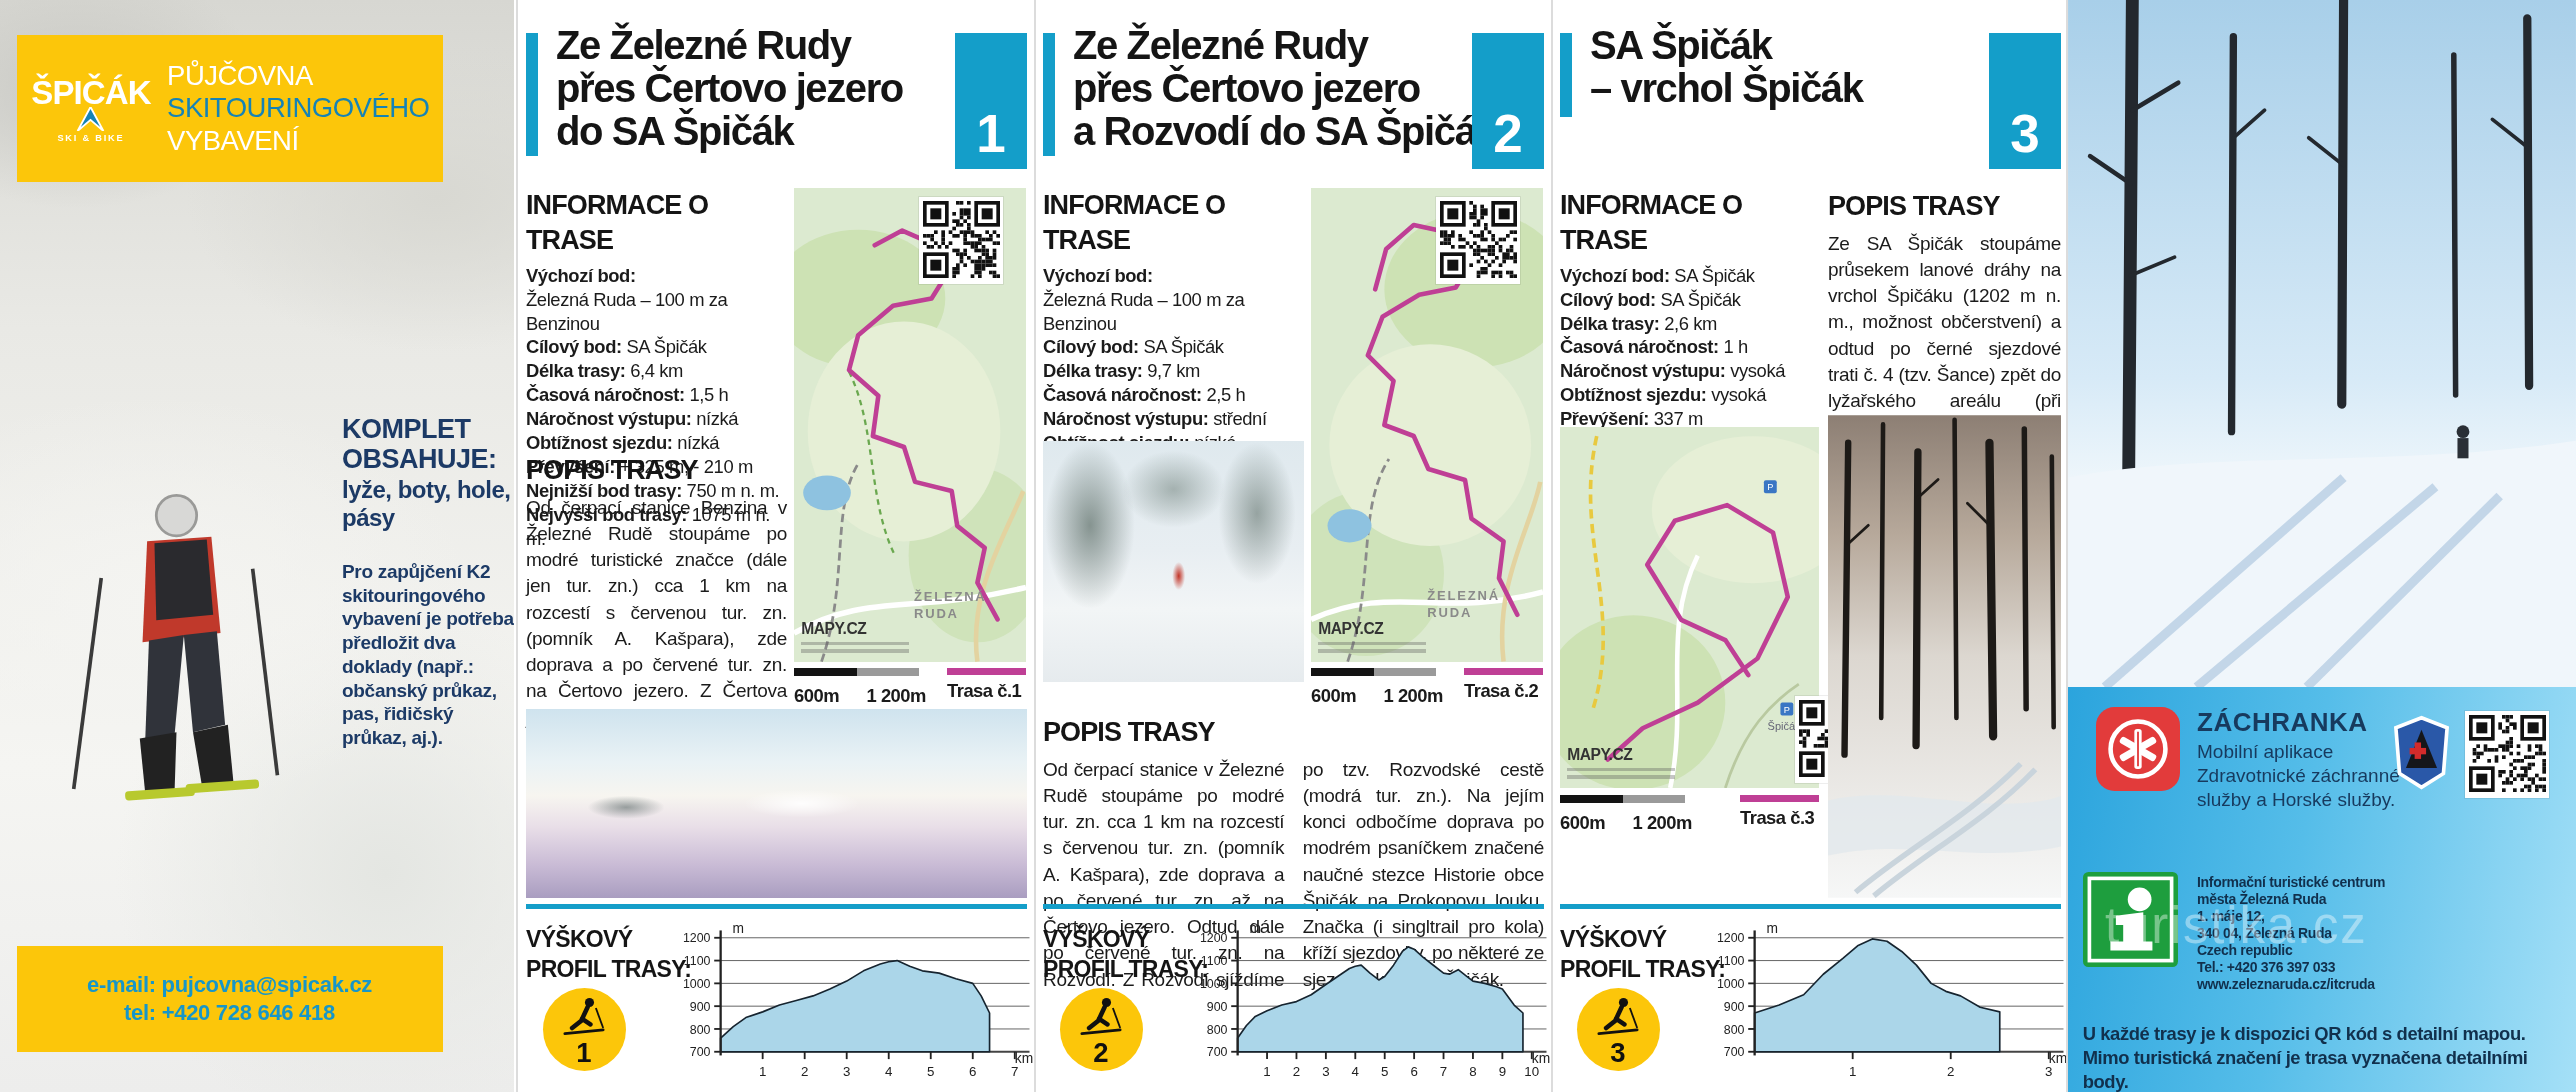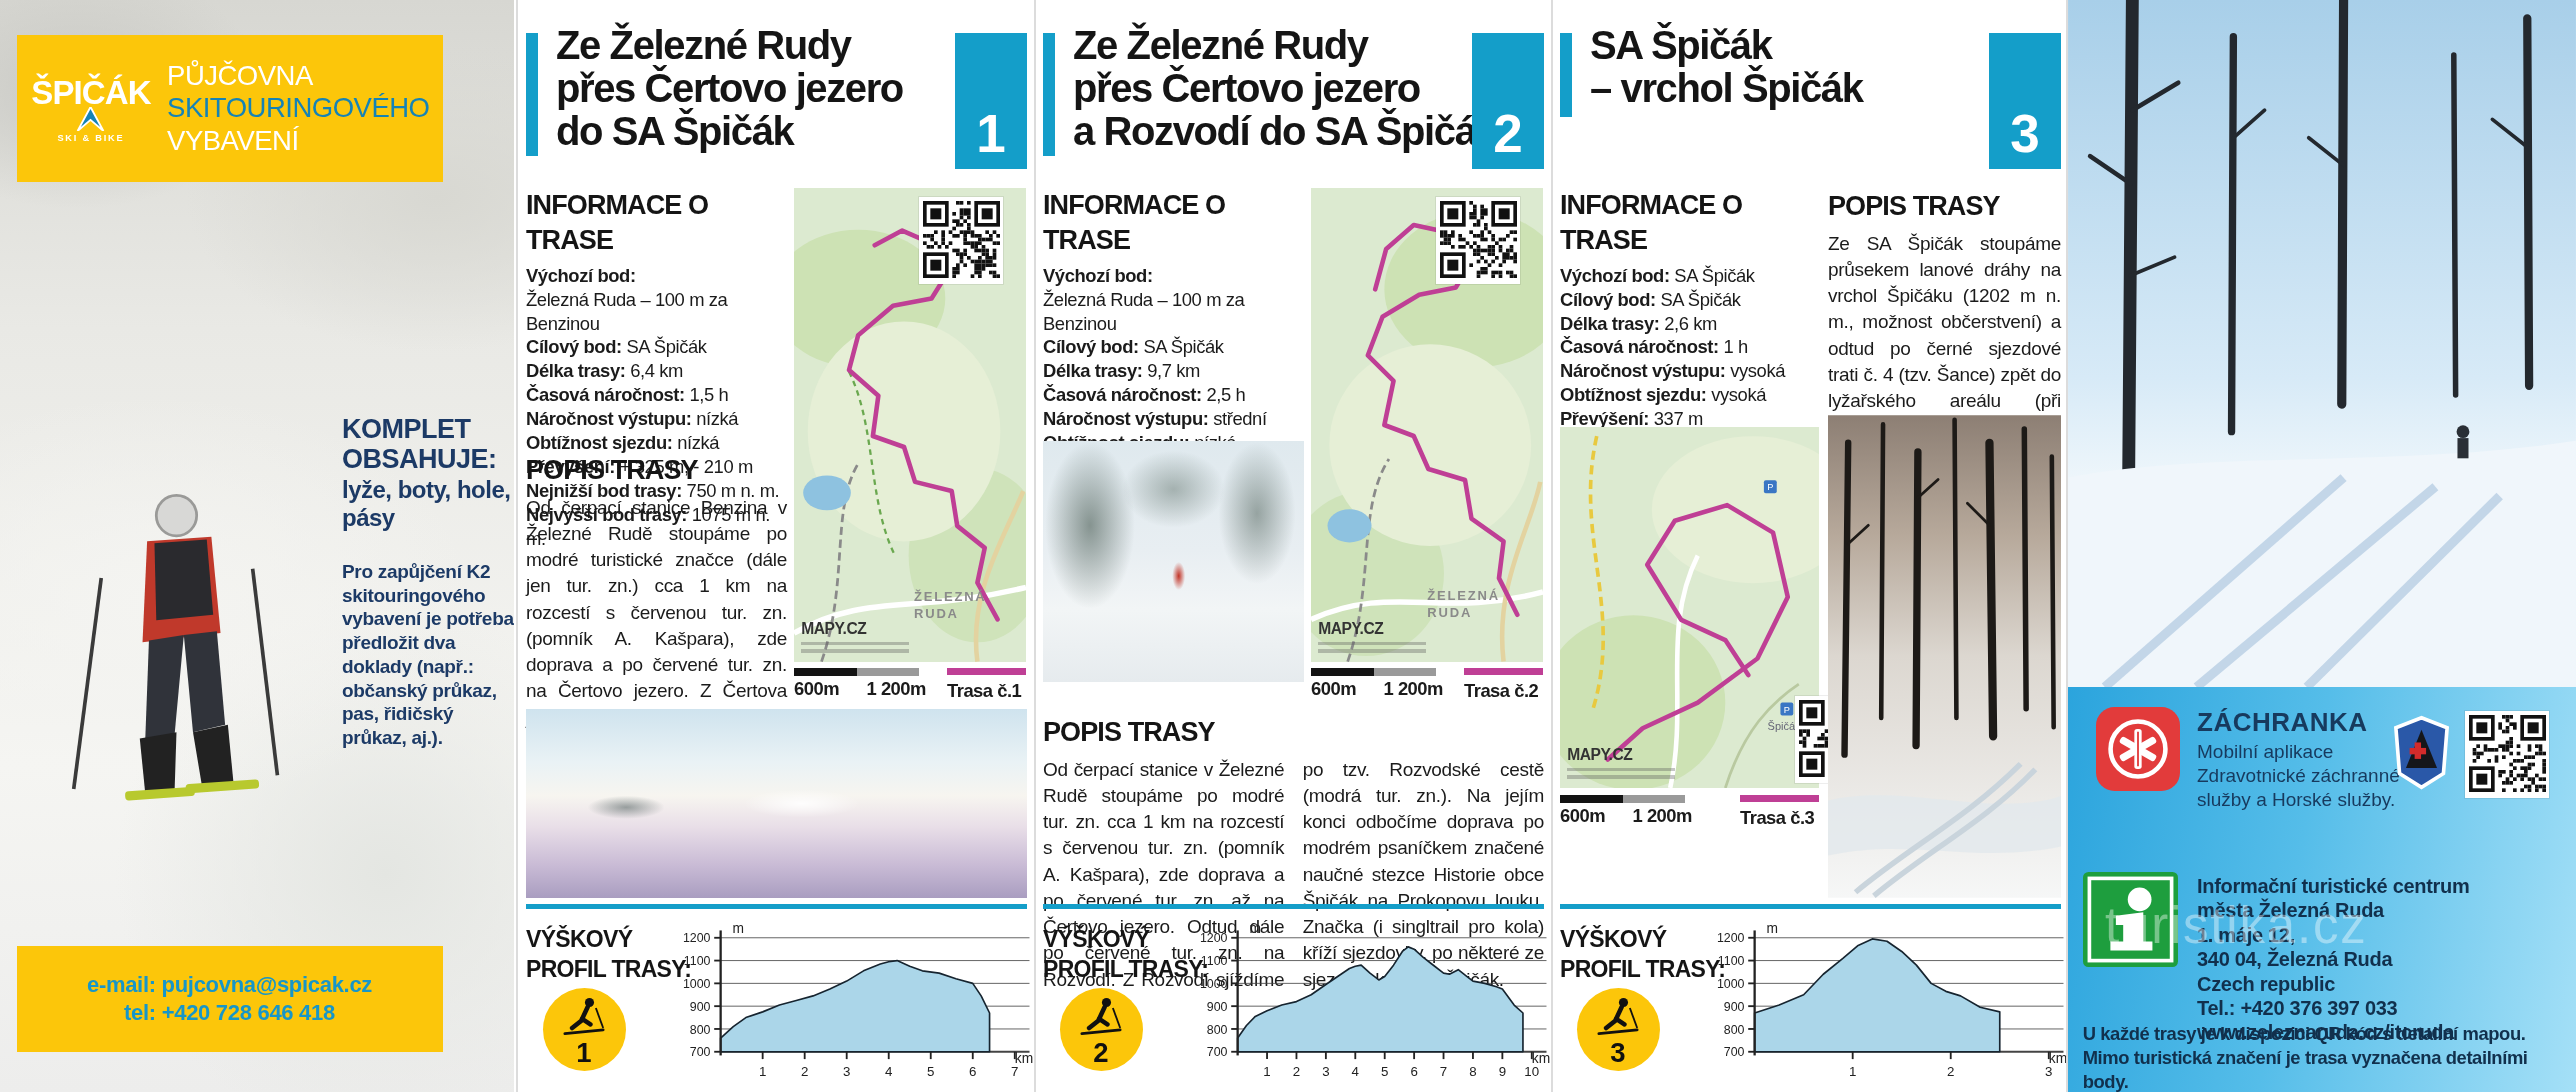--- a/index.html
+++ b/index.html
@@ -54,21 +54,21 @@
   .mapcredit{position:absolute;left:7.3px;bottom:9.2px}
   .mapcredit span{font-size:15.6px;font-weight:800;color:#333;letter-spacing:-0.5px}
   .mapcredit span::first-letter{color:#e03131}
   .attr{display:block;width:108px;height:3.7px;background:rgba(90,90,90,.35);margin-top:3.7px}
   .mapplace{position:absolute;color:#8a8a8a;font-weight:700;font-size:13px;letter-spacing:1.8px;width:101px;line-height:1.3}
   .mapplace.small{color:#667;font-size:11px;letter-spacing:0;width:auto;font-weight:400}
   .qr{position:absolute;background:#fff;padding:3.7px;box-shadow:0 0 0 0.9px rgba(0,0,0,.08)}
   .scalerow{position:absolute;height:51px}
   .sbar{width:125px;height:8.3px;display:flex}
   .sbar .b{flex:1;background:#131313}.sbar .g{flex:1;background:#9a9a9a}
-  .slabels{display:flex;gap:27.5px;font-weight:700;font-size:18.4px;margin-top:2px;letter-spacing:-0.5px}
+  .slabels{display:flex;gap:27.5px;font-weight:700;font-size:18.4px;margin-top:9px;letter-spacing:-0.5px}
   .maplegend{position:absolute;right:0;top:0;font-weight:700;font-size:18.4px;letter-spacing:-0.5px}
   .lswatch{display:block;width:79px;height:7.3px;background:var(--route);margin-bottom:4.6px}
 
   .photo{position:absolute}
   .photo1{background:
     radial-gradient(55px 16.5px at 20% 52%, rgba(40,60,60,.45) 0%, transparent 70%),
     radial-gradient(83px 20px at 55% 50%, rgba(255,255,255,.9) 0%, transparent 70%),
     linear-gradient(180deg,#cfe3ee 0%,#e9f2f5 28%,#f7f5f0 46%,#e9dfe8 62%,#cabcd6 82%,#a99dc0 100%)}
   .photo2{background:
     radial-gradient(9.2px 20px at 52% 56%, #c23427 0%, rgba(194,52,39,.0) 70%),
@@ -90,21 +90,21 @@
   .rblue{position:absolute;left:0;top:687px;width:508px;height:406px;
     background:linear-gradient(100deg,#2ba4dd 0%,#55bde9 45%,#a5e0f7 100%)}
   .zicon{position:absolute;left:27.5px;top:20px;width:84px;height:84px;background:#e23b3b;border-radius:18.4px;
     display:flex;align-items:center;justify-content:center}
   .ztext{position:absolute;left:129px;top:20px;width:211px;color:#173a5e}
   .ztext .zt{font-size:26px;font-weight:800;letter-spacing:0.5px}
   .ztext .zd{font-size:19px;line-height:1.26;font-weight:500;margin-top:1.8px}
   .badge{position:absolute;left:323px;top:27.5px}
   .credits{position:absolute;left:14.7px;top:134px;color:#11304d;font-size:18.4px;font-weight:600;line-height:1.25;letter-spacing:-0.4px}
   .iticon{position:absolute;left:14.7px;top:185px}
-  .itlines{position:absolute;left:129px;top:187px;color:#11304d;font-size:20px;font-weight:600;line-height:1.22;letter-spacing:-0.3px}
+  .itlines{position:absolute;left:129px;top:187px;color:#11304d;font-size:14px;font-weight:600;line-height:1.22;letter-spacing:-0.3px}
   .footnote{position:absolute;left:14.7px;top:335px;color:#11304d;font-size:18.4px;font-weight:600;line-height:1.3;letter-spacing:-0.4px}
   .watermark{position:absolute;left:37px;top:209px;font-size:51px;font-weight:400;color:rgba(255,255,255,.4);letter-spacing:1.8px;pointer-events:none}
 </style>
 </head>
 <body>
 
 <div class="page">
 
   <section class="lpanel">
     <svg style="position:absolute;left:37px;top:275px" width="312" height="606" viewBox="0 0 340 660">

